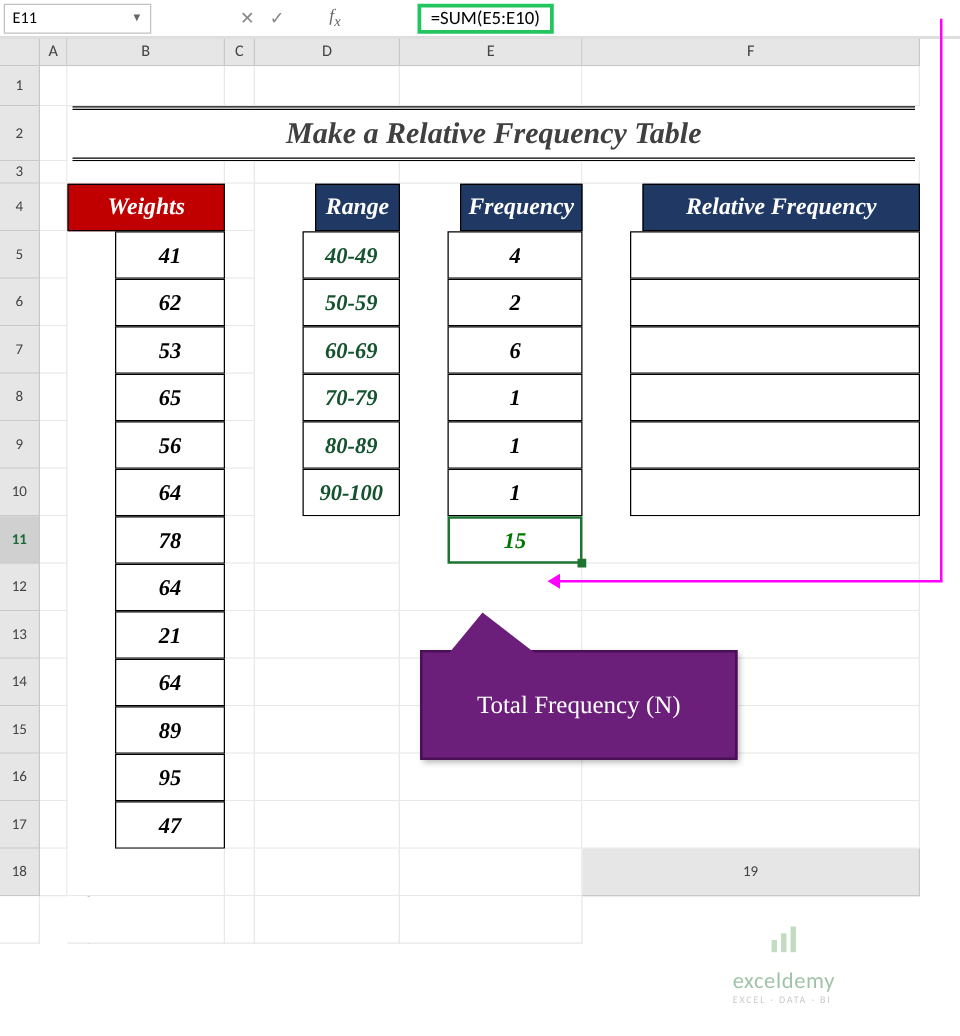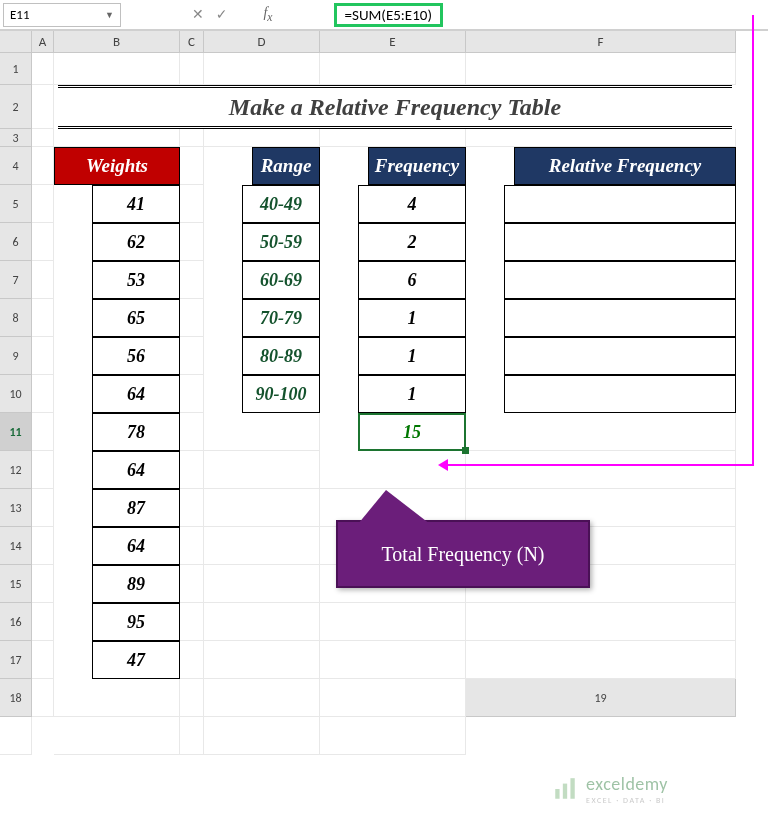--- a/index.html
+++ b/index.html
@@ -163,21 +163,21 @@
   right: -3px; bottom: -3px;
 }
 .td-sum-wrap { position: relative; }
 
 
 .callout {
   position: absolute;
   left: 336px;
   top: 520px;
   width: 254px;
-  height: 68px;
+  height: 88px;
   background: #6b1e7a;
   border: 2px solid #4a1056;
   color: #fff;
   font-family: Georgia, serif;
   font-size: 20px;
   display: flex;
   align-items: center;
   justify-content: center;
   box-shadow: 2px 2px 5px rgba(0,0,0,0.3);
 }
@@ -220,20 +220,21 @@
 
 
 .wm {
   position: absolute;
   right: 100px;
   bottom: 24px;
   display: flex;
   align-items: center;
   gap: 8px;
   opacity: 0.45;
+  flex-direction: column;
 }
 .wm-icon {
   width: 26px; height: 26px;
 }
 .wm-text {
   display: flex;
   flex-direction: column;
 }
 .wm-text .brand {
   font-size: 18px;
@@ -365,21 +366,21 @@
   <div class="rh">12</div>
   <div class="c"></div>
   <div class="td">64</div>
   <div class="c"></div>
   <div class="c"></div>
   <div class="c"></div>
   <div class="c"></div>
 
   <div class="rh">13</div>
   <div class="c"></div>
-  <div class="td">87</div>
+  <div class="td">21</div>
   <div class="c"></div>
   <div class="c"></div>
   <div class="c"></div>
   <div class="c"></div>
 
   <div class="rh">14</div>
   <div class="c"></div>
   <div class="td">64</div>
   <div class="c"></div>
   <div class="c"></div>

